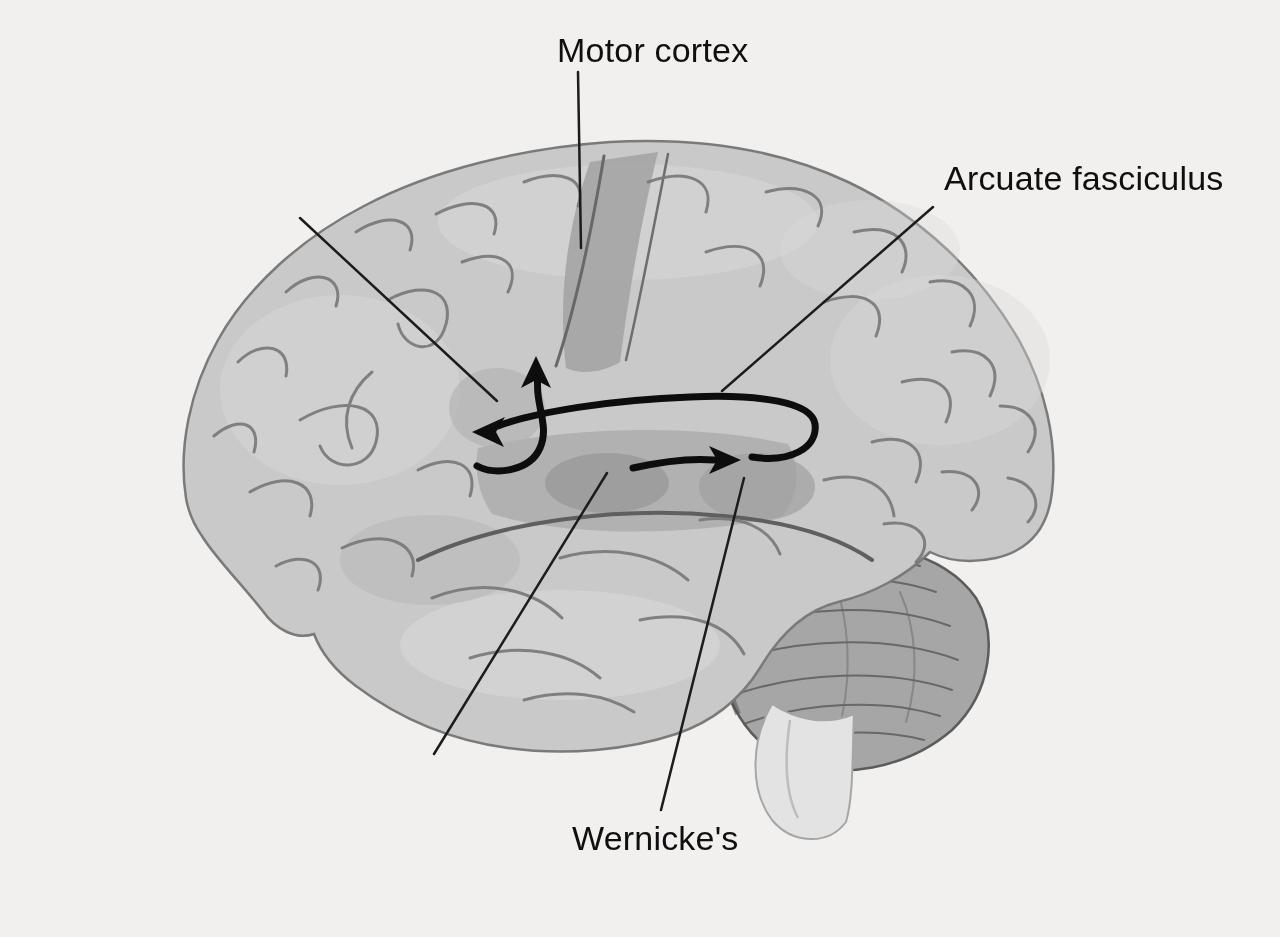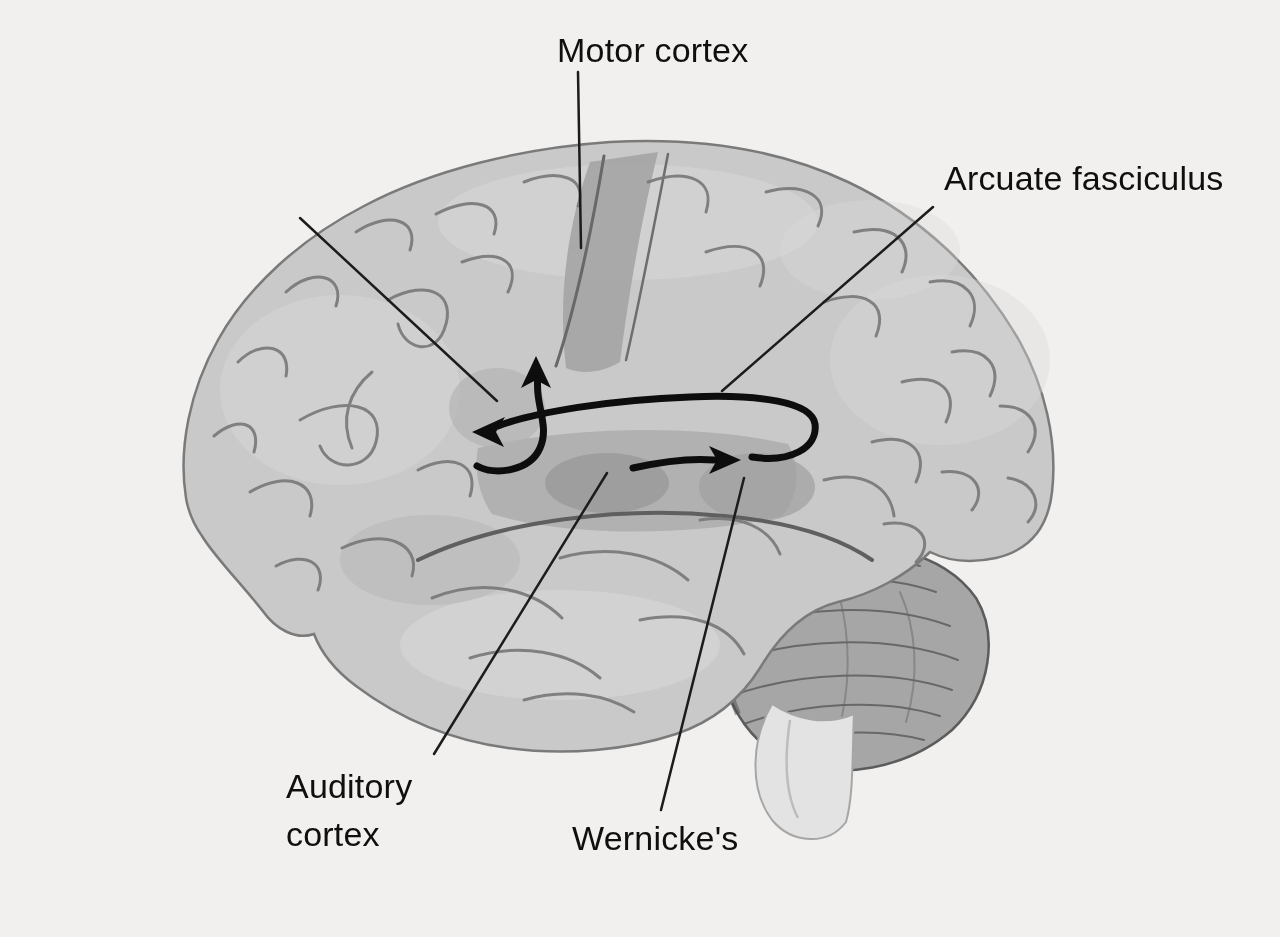--- a/index.html
+++ b/index.html
@@ -177,22 +177,18 @@
         <path d="M 741 460 L 709 446 L 717 460 L 709 474 Z" fill="#0d0d0d"></path>
       </g>
     </g>
   </svg>
 
   <div class="label label-motor">Motor cortex</div>
 
 
   <div class="label label-arcuate">Arcuate fasciculus</div>
 
-  <div class="label label-auditory">
-    <div>Auditory</div>
-    <div>cortex</div>
-  </div>
 
   <div class="label label-wernicke">
     <div>Wernicke's</div>
   </div>
 
 </div>
 
 </body></html>

